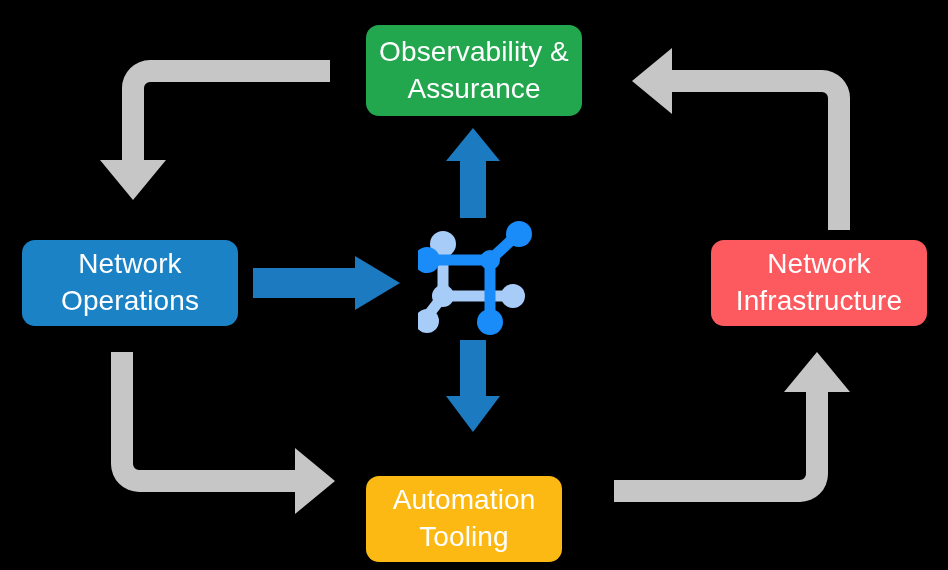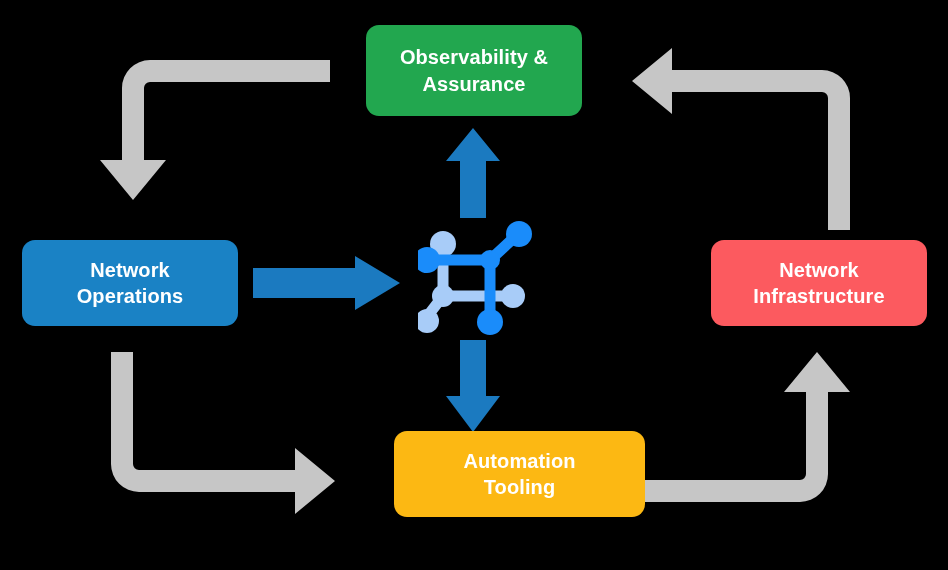--- a/index.html
+++ b/index.html
@@ -27,23 +27,23 @@
     height: 570px;
   }
   .node-box {
     position: absolute;
     border-radius: 13px;
     display: flex;
     align-items: center;
     justify-content: center;
     text-align: center;
     color: #ffffff;
-    font-size: 20px;
+    font-size: 28px;
     line-height: 1.32;
-    font-weight: 700;
+    font-weight: 400;
     letter-spacing: 0.1px;
     box-sizing: border-box;
     padding: 4px 10px;
     white-space: pre-line;
   }
   #box-observability {
     left: 366px;
     top: 25px;
     width: 216px;
     height: 91px;
@@ -55,24 +55,23 @@
     height: 86px;
   }
   #box-infrastructure {
     left: 711px;
     top: 240px;
     width: 216px;
     height: 86px;
   }
   #box-automation {
     left: 366px;
-    top: 431px;
-    width: 251px;
+    top: 476px;
+    width: 196px;
     height: 86px;
-    margin-left: 28px;
   }
   #center-icon {
     position: absolute;
     left: 418px;
     top: 218px;
     width: 120px;
     height: 120px;
   }
 </style>
 </head>

